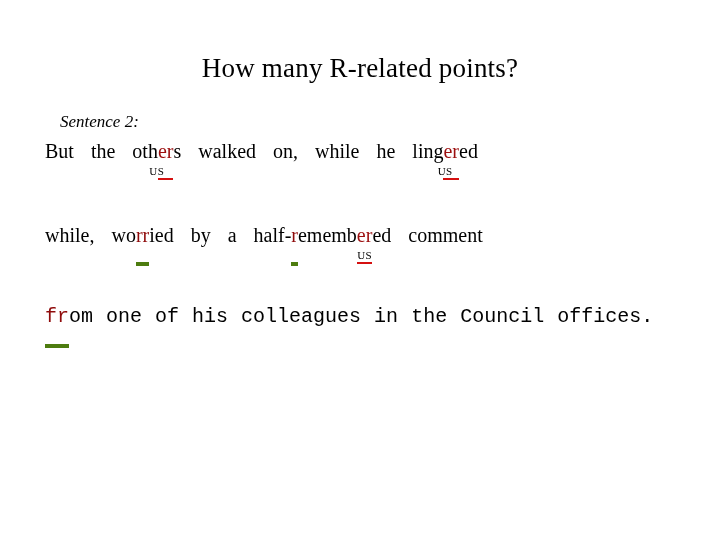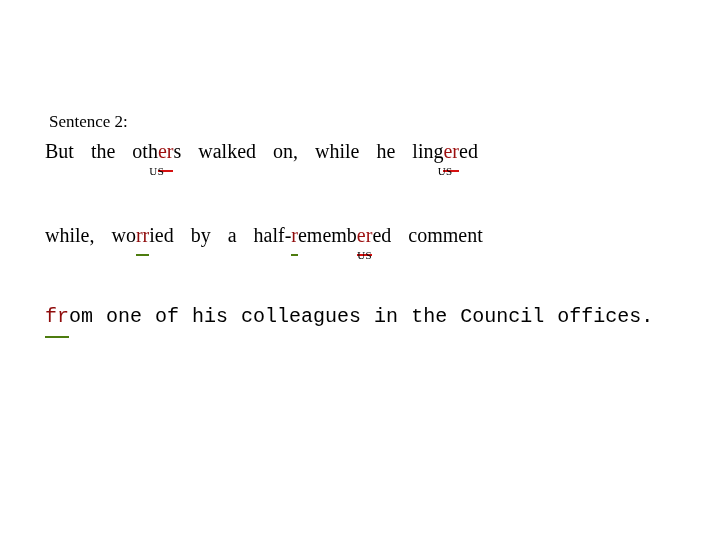--- a/index.html
+++ b/index.html
@@ -39,48 +39,49 @@
 
   
   .body-block {
     position: absolute;
     left: 45px;
     top: 112px;
     width: 630px;
   }
 
   .sentence-label {
+    font-style: italic;
     font-size: 17px;
     line-height: 20px;
-    margin: 0 0 6px 4px;
+    margin: 0 0 6px 15px;
     white-space: nowrap;
   }
 
   .line {
     font-size: 20px;
     line-height: 26px;
     white-space: nowrap;
     position: relative;
   }
 
   
   .line .w { display: inline-block; }
   .gap-m { display: inline-block; width: 13px; }
   .gap-l { display: inline-block; width: 17px; }
 
   
   .mark {
     color: #9c0f0f;
     border-bottom: 2px solid #d51010;
-    padding-bottom: 8px;
+    padding-bottom: 16px;
     position: relative;
   }
   .mark-dark {
     color: #8f0b0b;
-    border-bottom: 2px solid #4d7c0f;
+    border-bottom: 4px solid #4d7c0f;
   }
 
   
   .annot-wrap {
     position: relative;
     display: inline-block;
   }
   .annot {
     position: absolute;
     left: 50%;
@@ -113,20 +114,21 @@
     font-size: 14px;
     letter-spacing: 0.3px;
     text-transform: uppercase;
   }
 </style>
 </head>
 <body>
 
 <div id="slide">
 
+  <div class="title">How many R-related points?</div>
 
   <div class="body-block">
 
     <div class="sentence-label">Sentence 2:</div>
 
     <div class="line line-1">
       <span class="w">But</span><span class="gap-l"></span><span class="w">the</span><span class="gap-l"></span><span class="w annot-wrap"><span>oth</span><span class="mark">er</span><span>s</span><span class="annot">US</span></span><span class="gap-l"></span><span class="w">walked</span><span class="gap-l"></span><span class="w">on,</span><span class="gap-l"></span><span class="w">while</span><span class="gap-l"></span><span class="w">he</span><span class="gap-l"></span><span class="w annot-wrap"><span>ling</span><span class="mark">er</span><span>ed</span><span class="annot">US</span></span>
     </div>
 
     <div class="line line-2">

